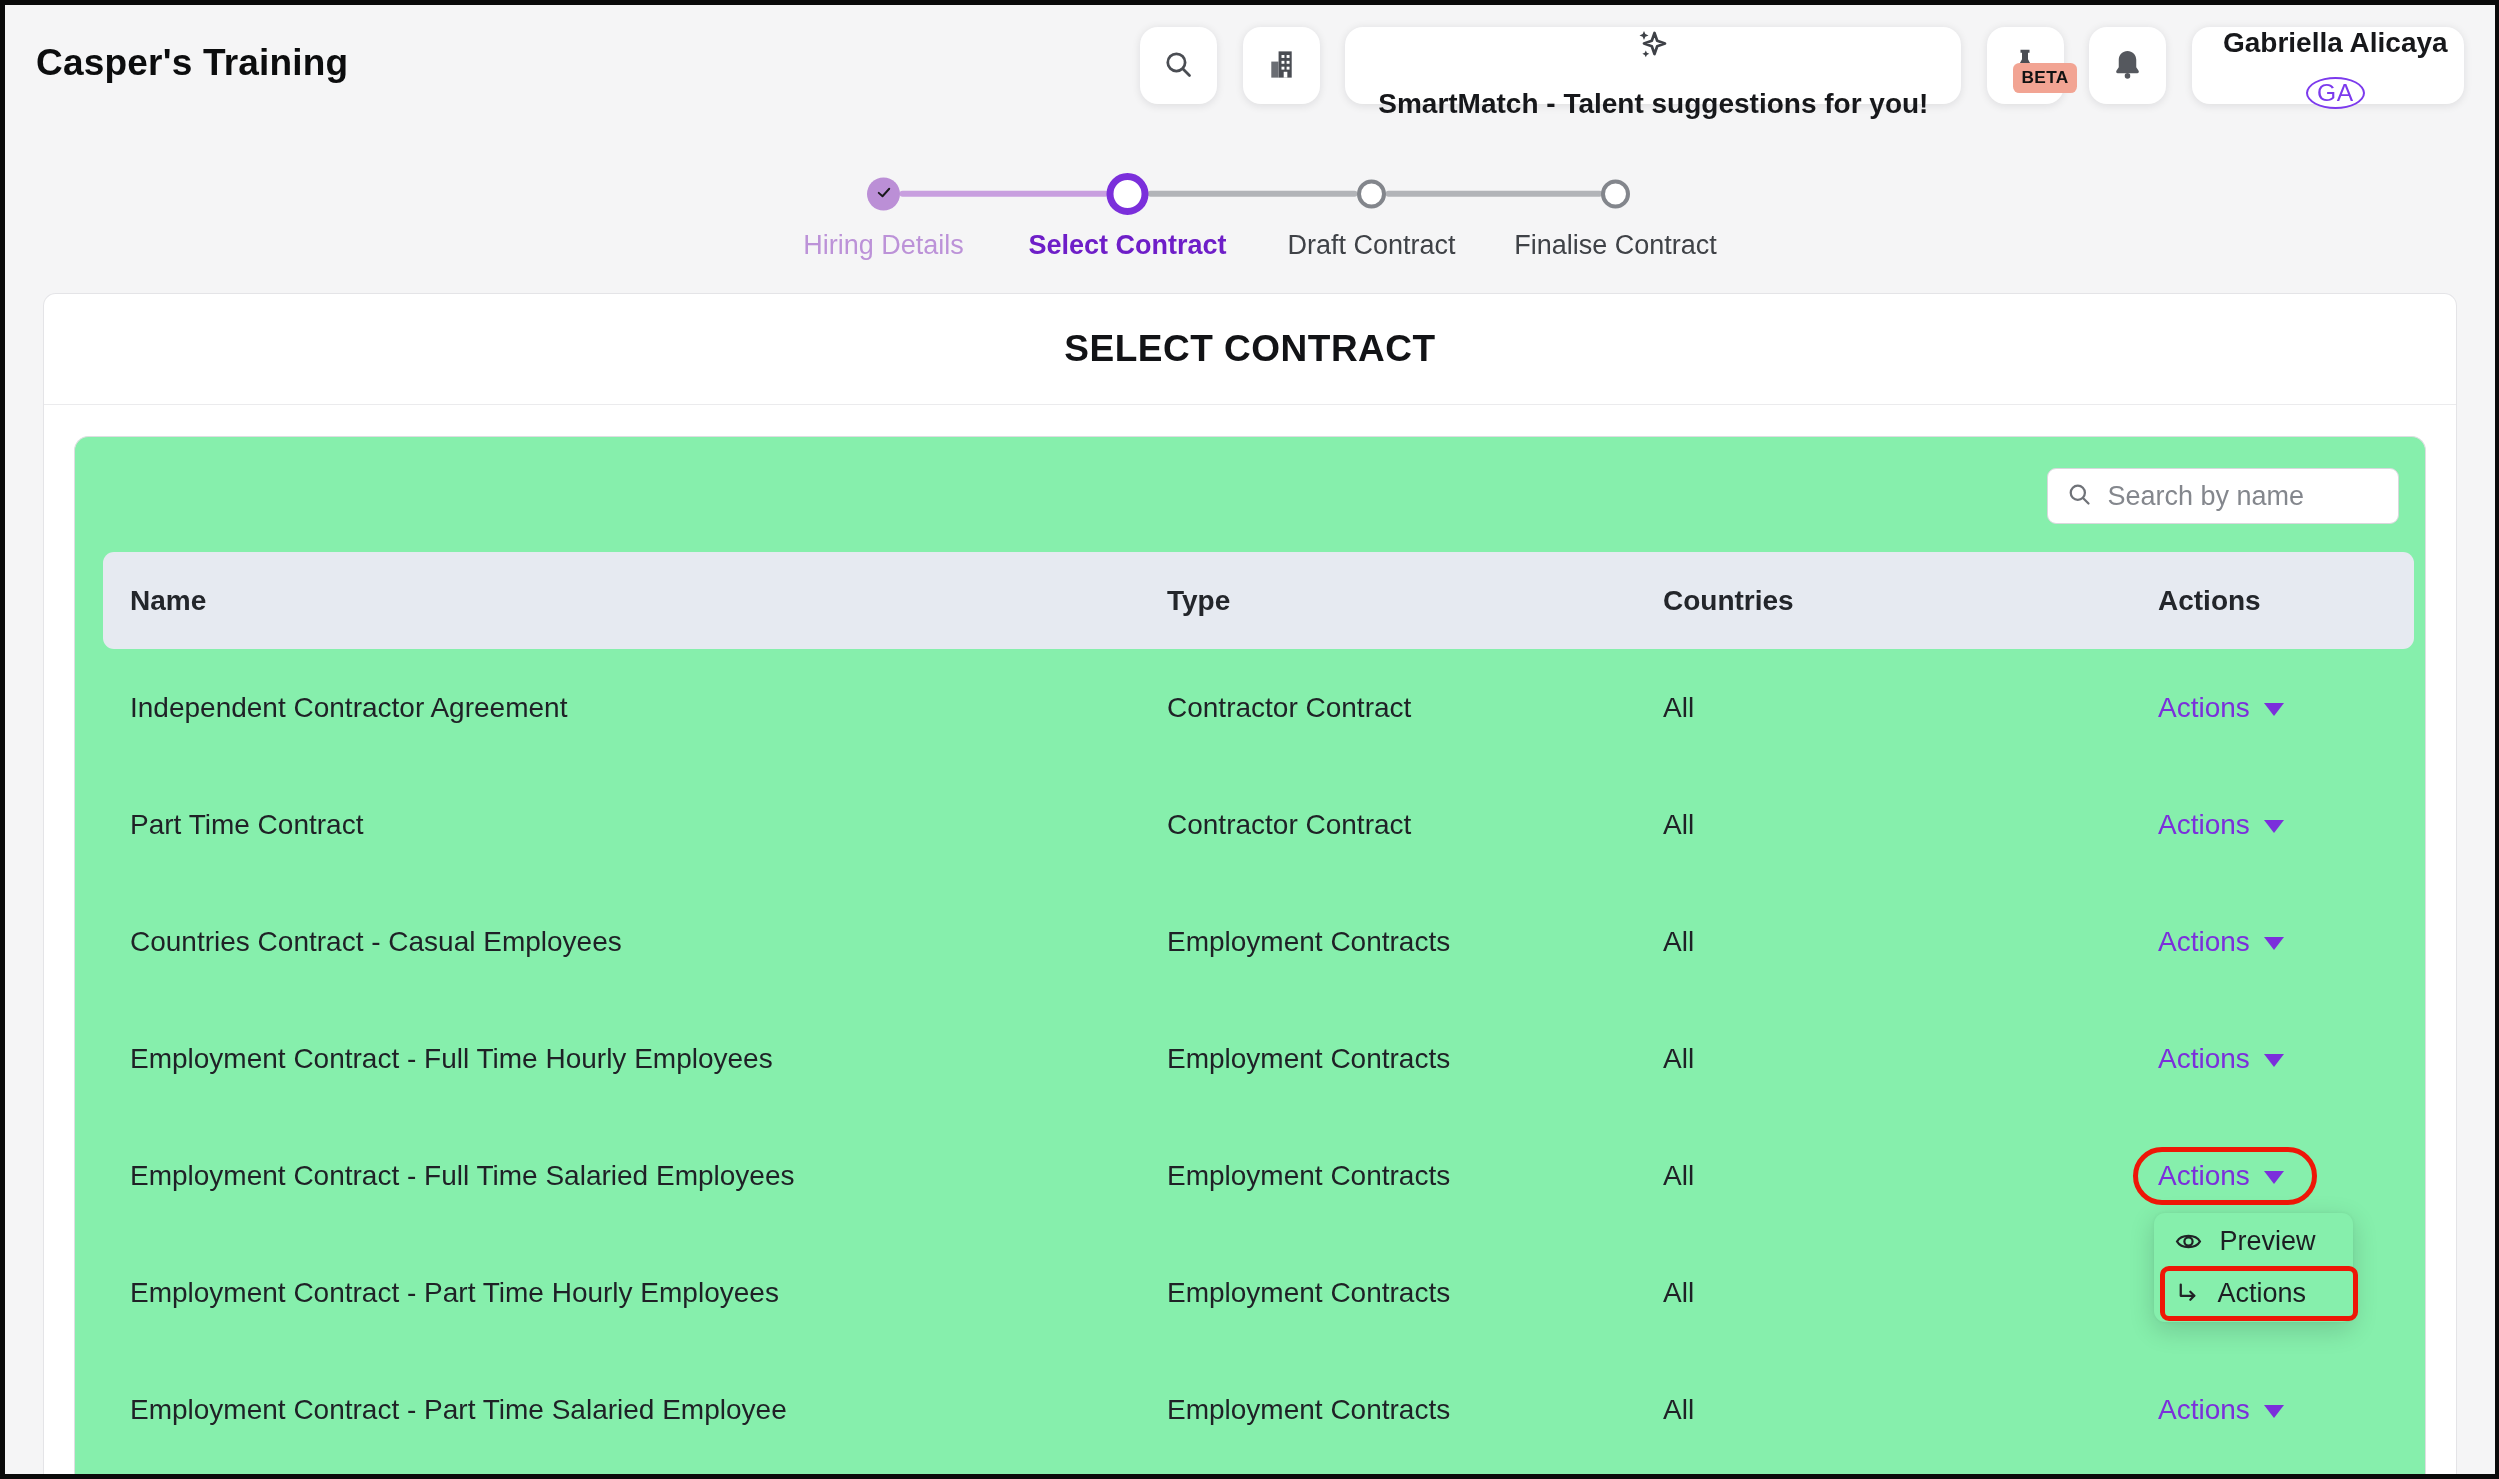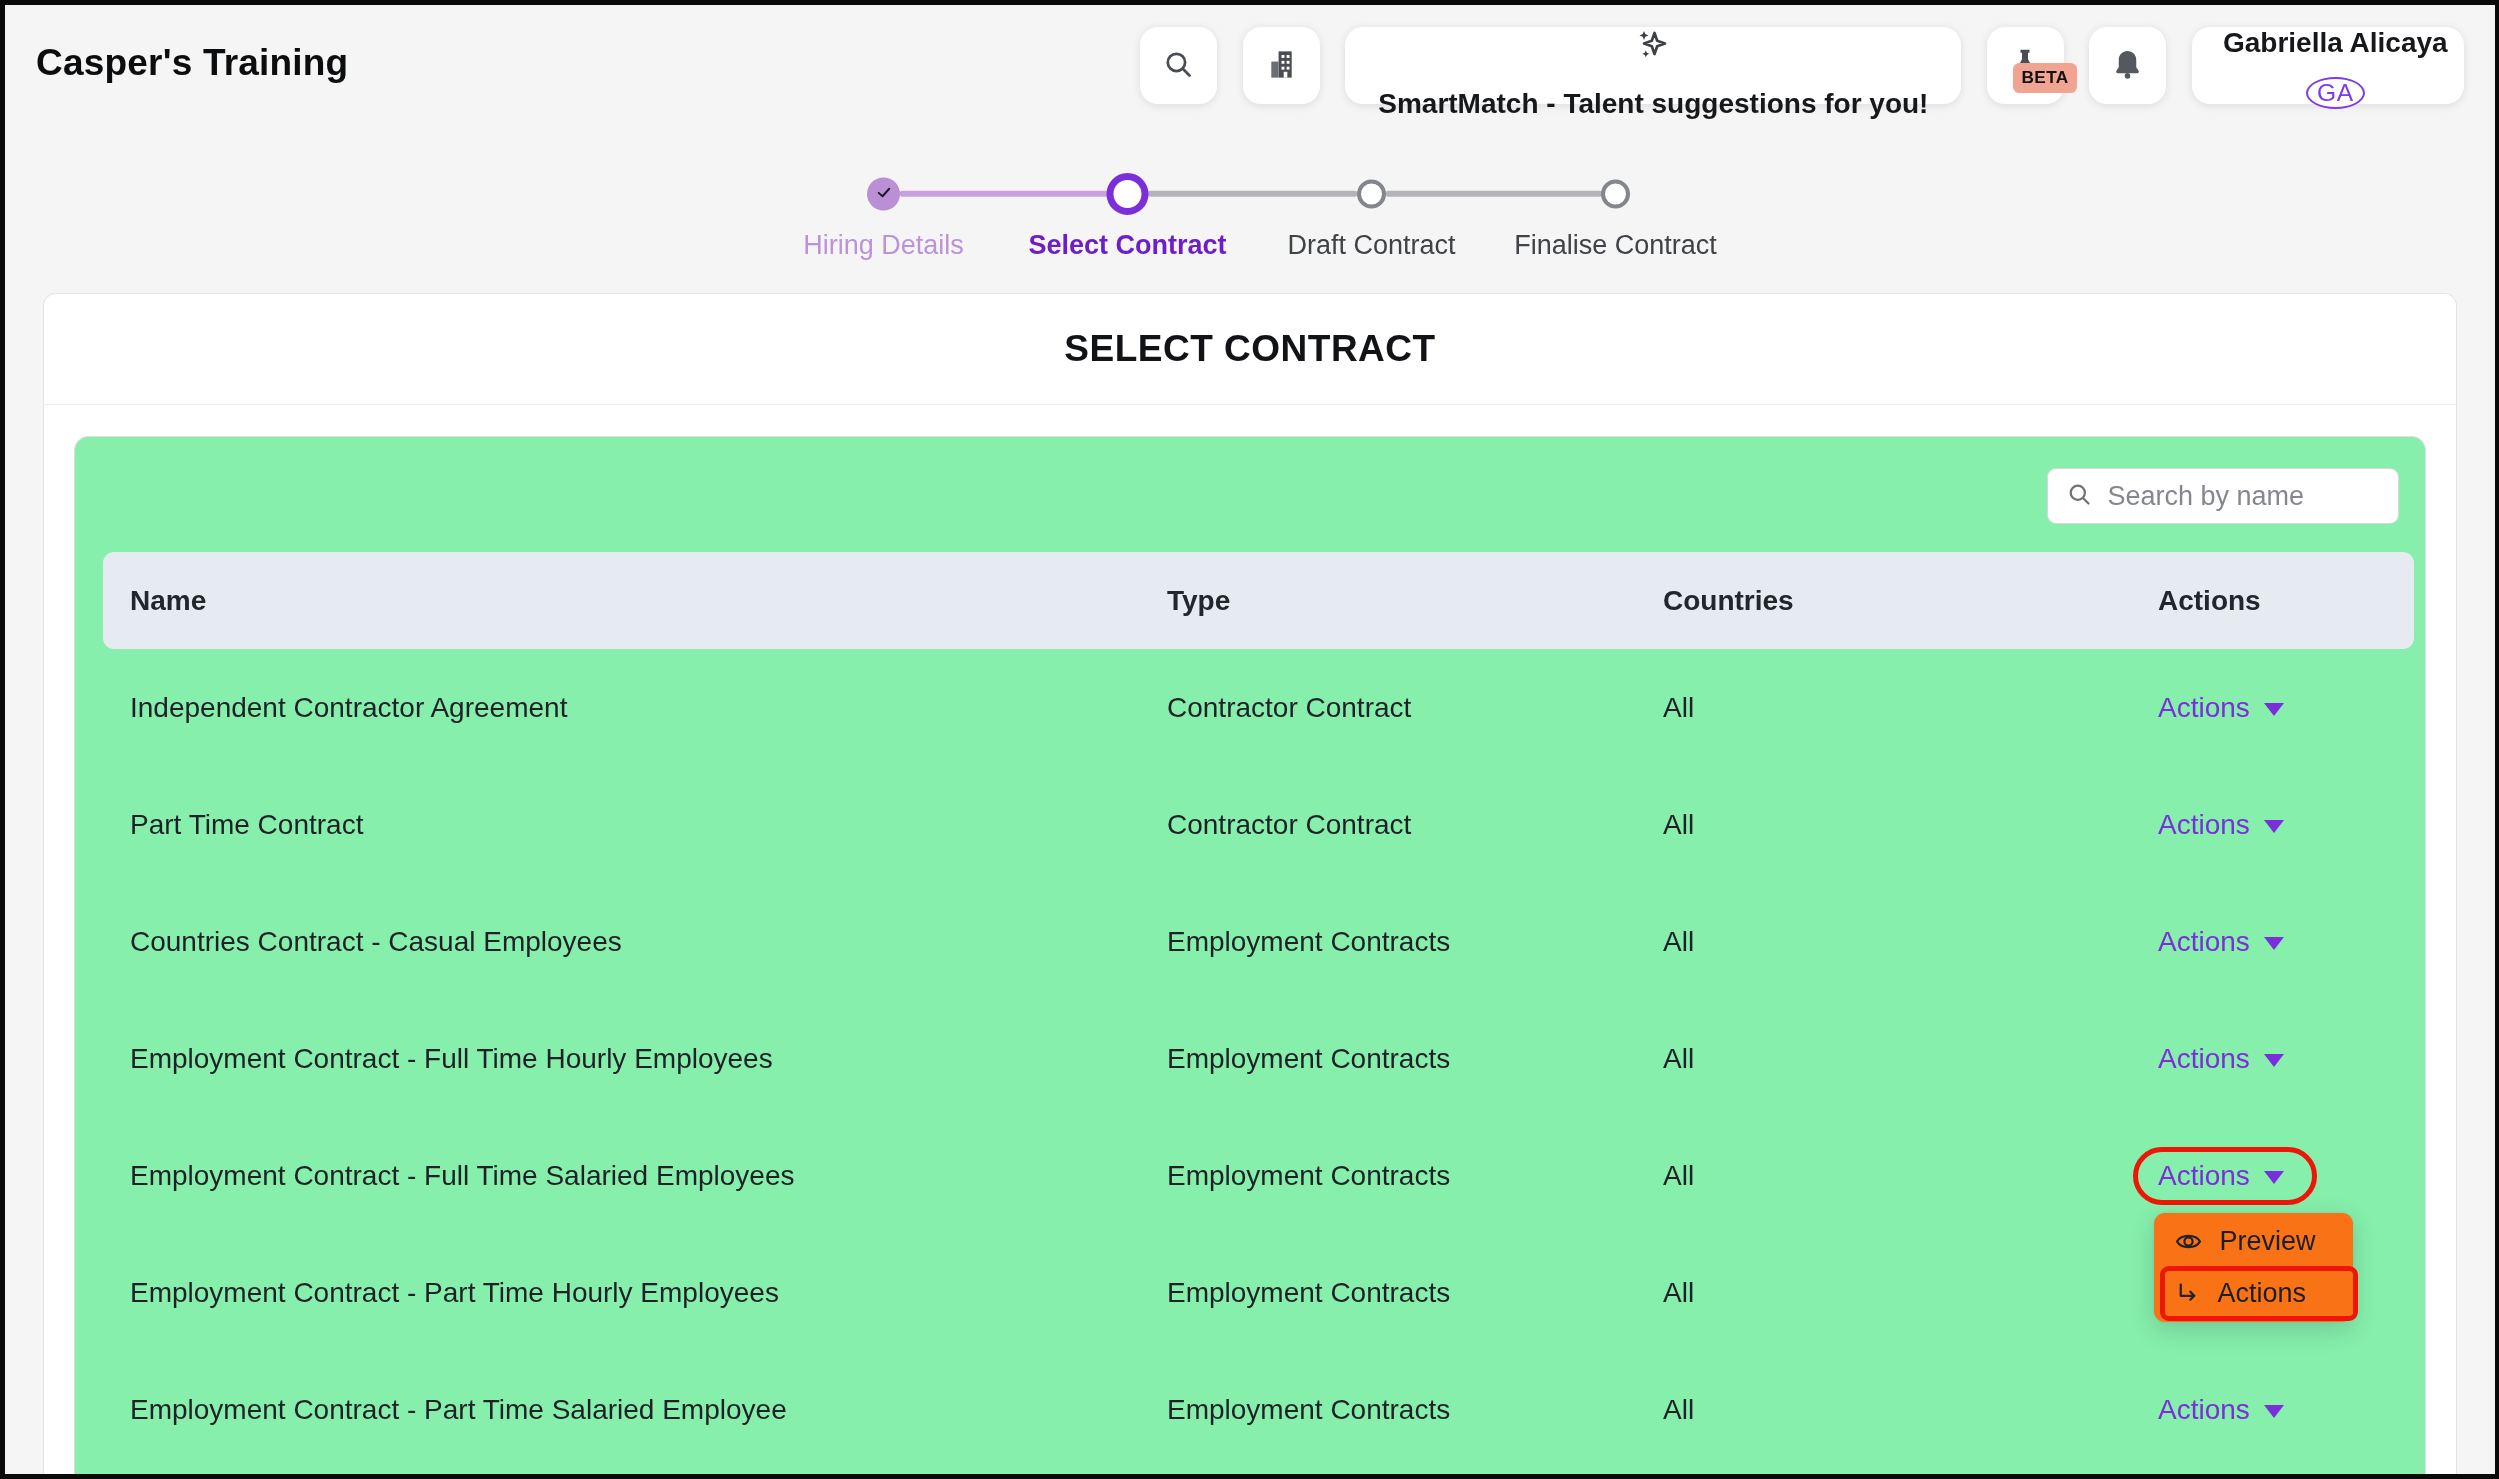--- a/index.html
+++ b/index.html
@@ -61,21 +61,21 @@
          font-size:28px;color:#1F2126;}
   .cell {white-space:nowrap;overflow:hidden;}
   .action-wrap {position:relative;display:inline-flex;align-items:center;gap:14.6px;color:#7B2FDB;font-weight:500;
                 cursor:pointer;width:max-content;}
   .caret {width:0;height:0;border-left:10px solid transparent;border-right:10px solid transparent;
           border-top:13.7px solid #7B2FDB;margin-top:3.6px;}
   .annot-ellipse {position:absolute;left:-25.5px;top:50%;transform:translateY(-50%);width:184px;height:58px;
                   border:5.5px solid #EE1607;border-radius:40px;box-sizing:border-box;pointer-events:none;z-index:30;}
 
   
-  .dropdown {position:absolute;left:2154px;top:1213px;width:199px;background:#f97316;border-radius:11px;box-sizing:border-box;
+  .dropdown {position:absolute;left:2154px;top:1213px;width:199px;background:#86efac;border-radius:11px;box-sizing:border-box;
              box-shadow:0 7.3px 25.5px rgba(10,10,20,.16),0 0 3.6px rgba(0,0,0,.06);padding:2.7px 0;z-index:20;}
   .menu-item {position:relative;height:52px;display:flex;align-items:center;gap:16.4px;padding:0 20px;font-size:27px;
               color:#1C1E22;font-weight:500;cursor:pointer;}
   .menu-item .mi-icon {display:flex;align-items:center;justify-content:center;flex:0 0 auto;}
   .annot-rect {position:absolute;top:-1.8px;bottom:-1.8px;left:5.5px;right:-4.6px;border:5.5px solid #EE1607;border-radius:9px;
                box-sizing:border-box;pointer-events:none;z-index:30;}
 </style>
 </head>
 <body>
 

